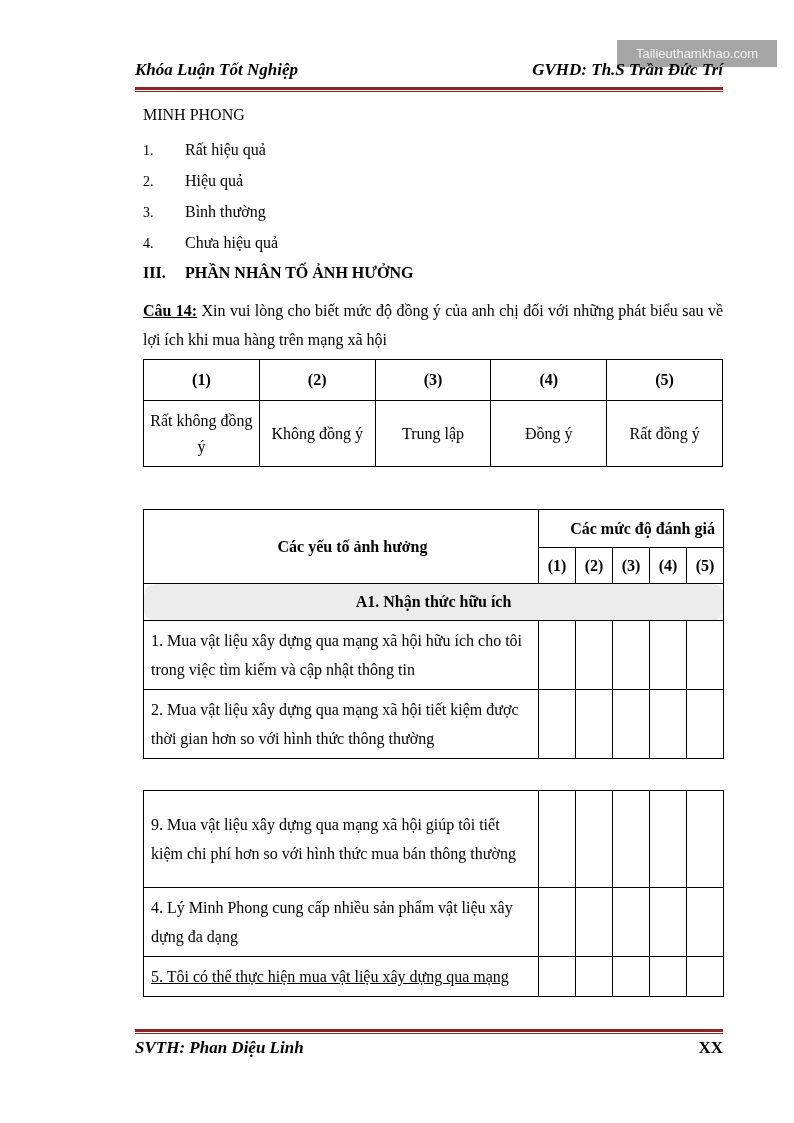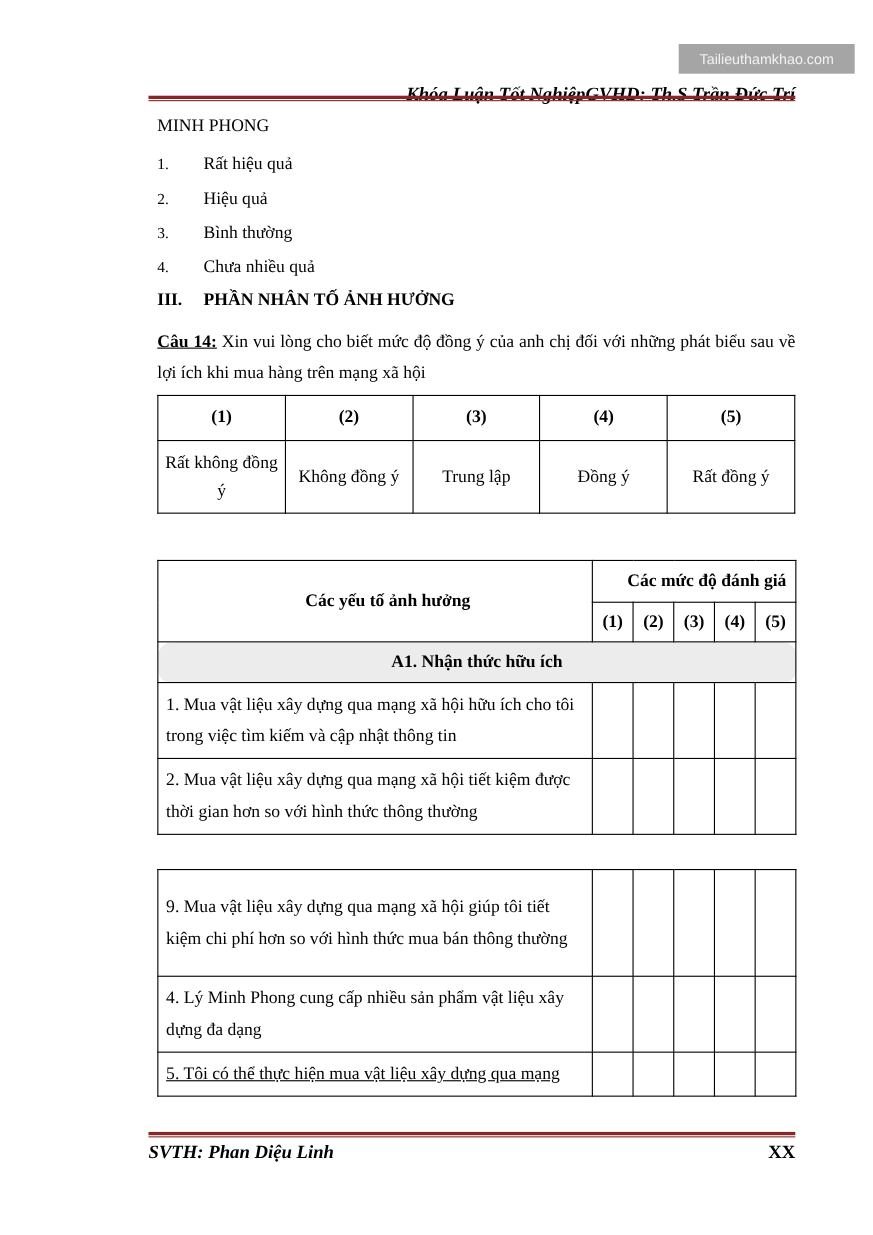--- a/index.html
+++ b/index.html
@@ -17,22 +17,22 @@
   .watermark {
     position:absolute; top:0; right:17px;
     width:160px; height:27px;
     background:var(--watermark_bg,#a5a5a5);
     color:#f2f2f2;
     font-family:"Liberation Sans", sans-serif;
     font-size:13px;
     display:flex; align-items:center; justify-content:center;margin-top:40px;
   }
   .header {
-    position:absolute; top:76px; left:135px; right:71px;
-    display:flex; justify-content:flex-end;
+    position:absolute; top:60px; left:135px; right:71px;
+    display:flex; justify-content:space-between;
     font-weight:bold; font-style:italic; font-size:17px;
   }
   .rule { position:absolute; left:135px; right:71px; }
   .rule .thick { height:3px; background:var(--accent,#8b2626); }
   .rule .thin  { height:1px; background:var(--accent,#8b2626); margin-top:1px; }
   .rule-header { top:87px; }
   .rule-footer { top:1029px; }
   .footer {
     position:absolute; top:1038px; left:135px; right:71px;
     display:flex; justify-content:space-between;
@@ -99,21 +99,21 @@
     <div class="list-item">
       <span class="num">2.</span>
       <span class="txt">Hiệu quả</span>
     </div>
     <div class="list-item">
       <span class="num">3.</span>
       <span class="txt">Bình thường</span>
     </div>
     <div class="list-item">
       <span class="num">4.</span>
-      <span class="txt">Chưa nhiều quả</span>
+      <span class="txt">Chưa hiệu quả</span>
     </div>
 
     <div class="heading">
       <span class="h-num">III.</span>
       <span class="h-title">PHẦN NHÂN TỐ ẢNH HƯỞNG</span>
     </div>
 
     <p class="question"><span class="q-label">Câu 14:</span><span> Xin vui lòng cho biết mức độ đồng ý của anh chị đối với những phát biểu sau về lợi ích khi mua hàng trên mạng xã hội</span></p>
 
     <table class="scale-table">

